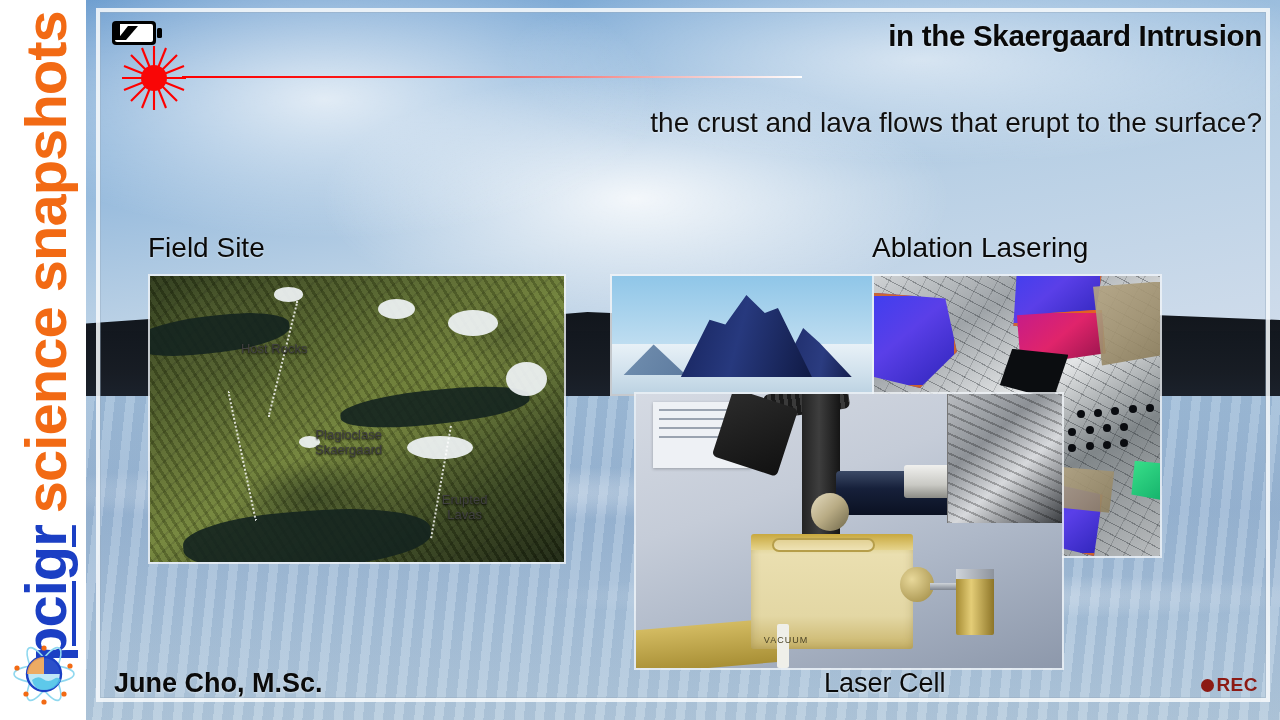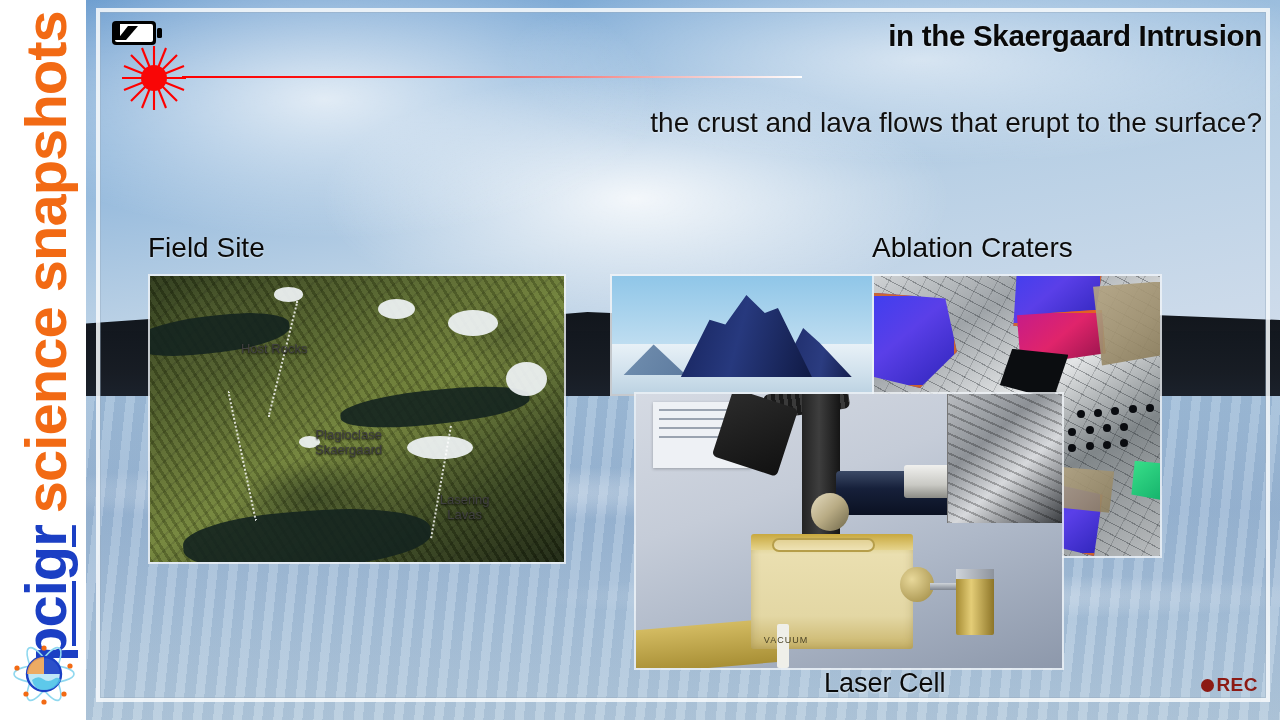--- a/index.html
+++ b/index.html
@@ -285,22 +285,23 @@
 
   <div id="title">
     <div>in the Skaergaard Intrusion</div>
   </div>
 
   <div id="subtitle">
     <div>the crust and lava flows that erupt to the surface?</div>
   </div>
 
   <div class="sec-head" id="head-field">Field Site</div>
-  <div class="sec-head" id="head-ablation">Ablation Craters</div>
+  <div class="sec-head" id="head-ablation">Ablation Lasering</div>
   <div class="sec-head" id="head-laser">Laser Cell</div>
+  <div class="sec-head" id="author">June Cho, M.Sc.</div>
 
   <div id="rec">
     <span class="dot"></span>
     <span>REC</span>
   </div>
 
   <div class="photo" id="photo-map">
     <div class="map-base"></div>
     <div class="water" style="left:-4%;top:14%;width:38%;height:13%;transform:rotate(-7deg);"></div>
     <div class="water" style="left:46%;top:40%;width:46%;height:12%;transform:rotate(-6deg);"></div>
@@ -313,21 +314,21 @@
     <div class="snowpatch" style="left:36%;top:56%;width:5%;height:4%;"></div>
     <div class="dotline" style="left:32%;top:8%;height:42%;transform:rotate(14deg);"></div>
     <div class="dotline" style="left:22%;top:40%;height:46%;transform:rotate(-12deg);"></div>
     <div class="dotline" style="left:70%;top:52%;height:40%;transform:rotate(10deg);"></div>
     <div class="map-lbl" style="left:10%;top:23%;width:40%;">Host Rocks</div>
     <div class="map-lbl" style="left:28%;top:53%;width:40%;">
       <div>Plagioclase</div>
       <div>Skaergaard</div>
     </div>
     <div class="map-lbl" style="left:60%;top:76%;width:32%;">
-      <div>Lasering</div>
+      <div>Erupted</div>
       <div>Lavas</div>
     </div>
   </div>
 
   <div class="photo" id="photo-mtn">
     <div class="mtn-sky"></div>
     <div class="mtn-snowfield"></div>
     <div class="peak lt"></div>
     <div class="peak rt"></div>
     <div class="peak main"></div>

